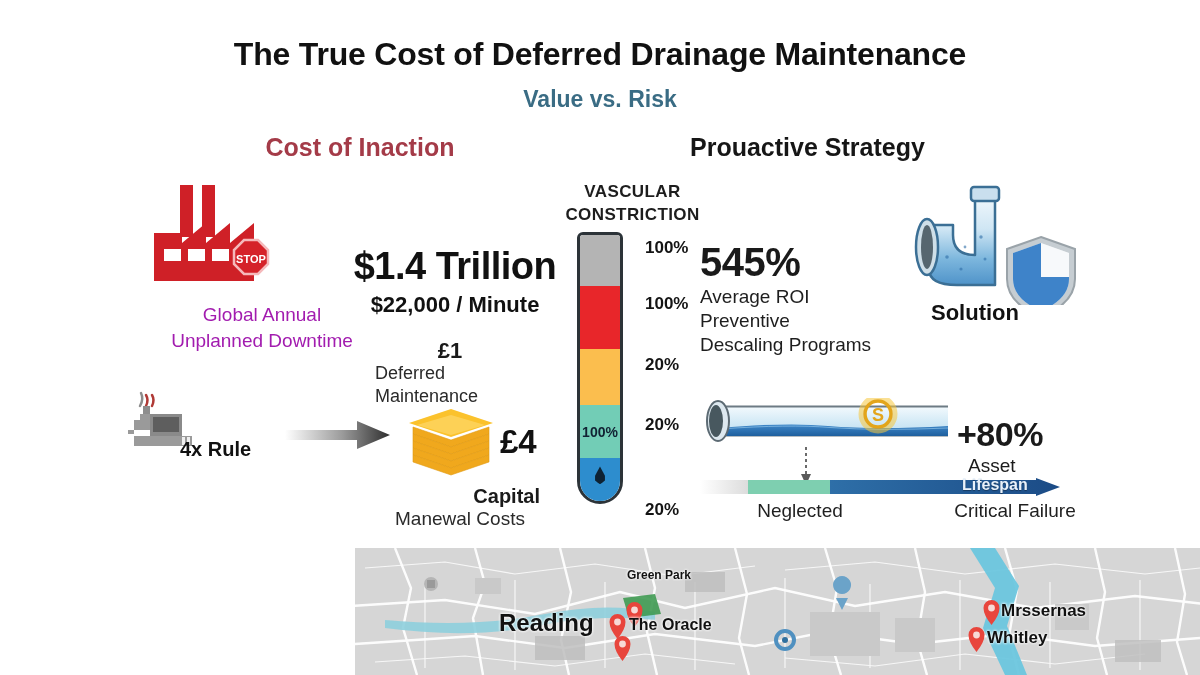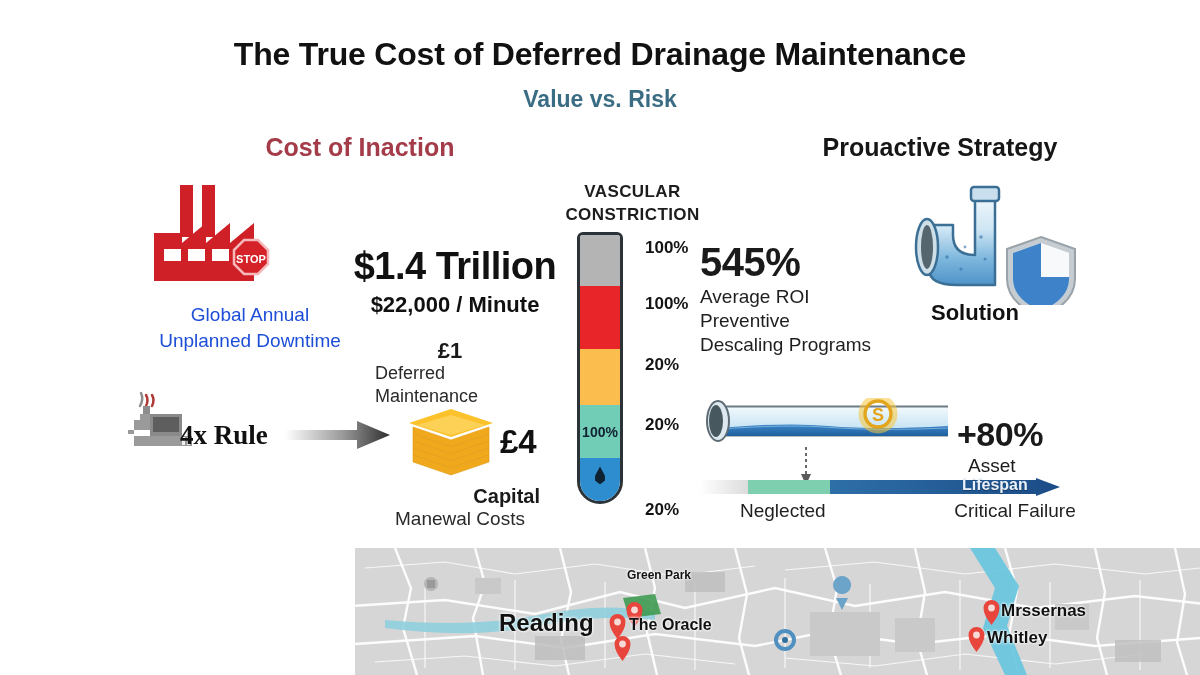--- a/index.html
+++ b/index.html
@@ -21,41 +21,41 @@
   }
   #subtitle{
     left:0;top:86px;width:1200px;text-align:center;
     font-size:23px;font-weight:600;color:#3a6c84;
   }
   #hdr-left{
     left:190px;top:133px;width:340px;text-align:center;
     font-size:25px;font-weight:600;color:#a43b48;
   }
   #hdr-right{
-    left:690px;top:133px;width:500px;text-align:center;
+    left:690px;top:133px;width:500px;text-align:left;
     font-size:25px;font-weight:600;color:#161616;
   }
 
   
   #factory-icon{left:150px;top:185px;width:150px;height:110px;}
   #caption-downtime{
-    left:110px;top:302px;width:280px;text-align:center;
-    font-size:19px;line-height:26px;color:#1d4ed8;
+    left:122px;top:302px;width:280px;text-align:center;
+    font-size:19px;line-height:26px;color:#a21caf;
   }
   #stat-trillion{
     left:340px;top:245px;width:230px;text-align:center;
     font-size:38px;font-weight:700;color:#111;letter-spacing:-0.5px;
   }
   #stat-minute{
     left:340px;top:292px;width:230px;text-align:center;
     font-size:22px;font-weight:600;color:#111;
   }
 
   #rule-icon{left:126px;top:390px;width:72px;height:62px;}
-  #rule-label{left:180px;top:420px;font-size:27px;font-weight:700;color:#111;font-family:Liberation Serif, serif;}
+  #rule-label{left:180px;top:438px;font-size:20px;font-weight:700;color:#111;}
   #rule-arrow{left:285px;top:420px;width:105px;height:30px;}
   #caption-mfg{
     left:110px;top:482px;width:245px;text-align:center;
     font-size:19px;line-height:26px;color:#2a2a2a;
   }
 
   #coin-top-1{left:385px;top:338px;width:130px;text-align:center;font-size:22px;font-weight:700;}
   #coin-top-2{
     left:375px;top:362px;width:150px;text-align:left;
     font-size:18px;line-height:23px;color:#2a2a2a;
@@ -105,21 +105,21 @@
 
   #hpipe{left:698px;top:398px;width:262px;height:48px;}
   #dotted{left:805px;top:447px;width:2px;height:38px;}
   #bar{left:700px;top:478px;width:360px;height:18px;}
   #lifespan-overlay{
     left:962px;top:476px;font-size:16px;font-weight:700;color:#e9f2fb;
     text-shadow:0 1px 1px rgba(0,0,0,.35);
   }
   #plus80{left:957px;top:415px;font-size:34px;font-weight:700;letter-spacing:-.5px;}
   #asset-label{left:968px;top:455px;font-size:19px;color:#1b1b1b;}
-  #lbl-neglected{left:740px;top:500px;width:120px;font-size:19px;color:#1f1f1f;}
+  #lbl-neglected{left:740px;top:500px;width:120px;text-align:center;font-size:19px;color:#1f1f1f;}
   #lbl-critical{left:935px;top:500px;width:160px;text-align:center;font-size:19px;color:#1f1f1f;}
 
   
   #map{
     left:355px;top:548px;width:845px;height:127px;
     background:#d6d6d6;overflow:hidden;
   }
   #map svg{display:block;}
   .map-label{
     position:absolute;font-weight:700;color:#111;

